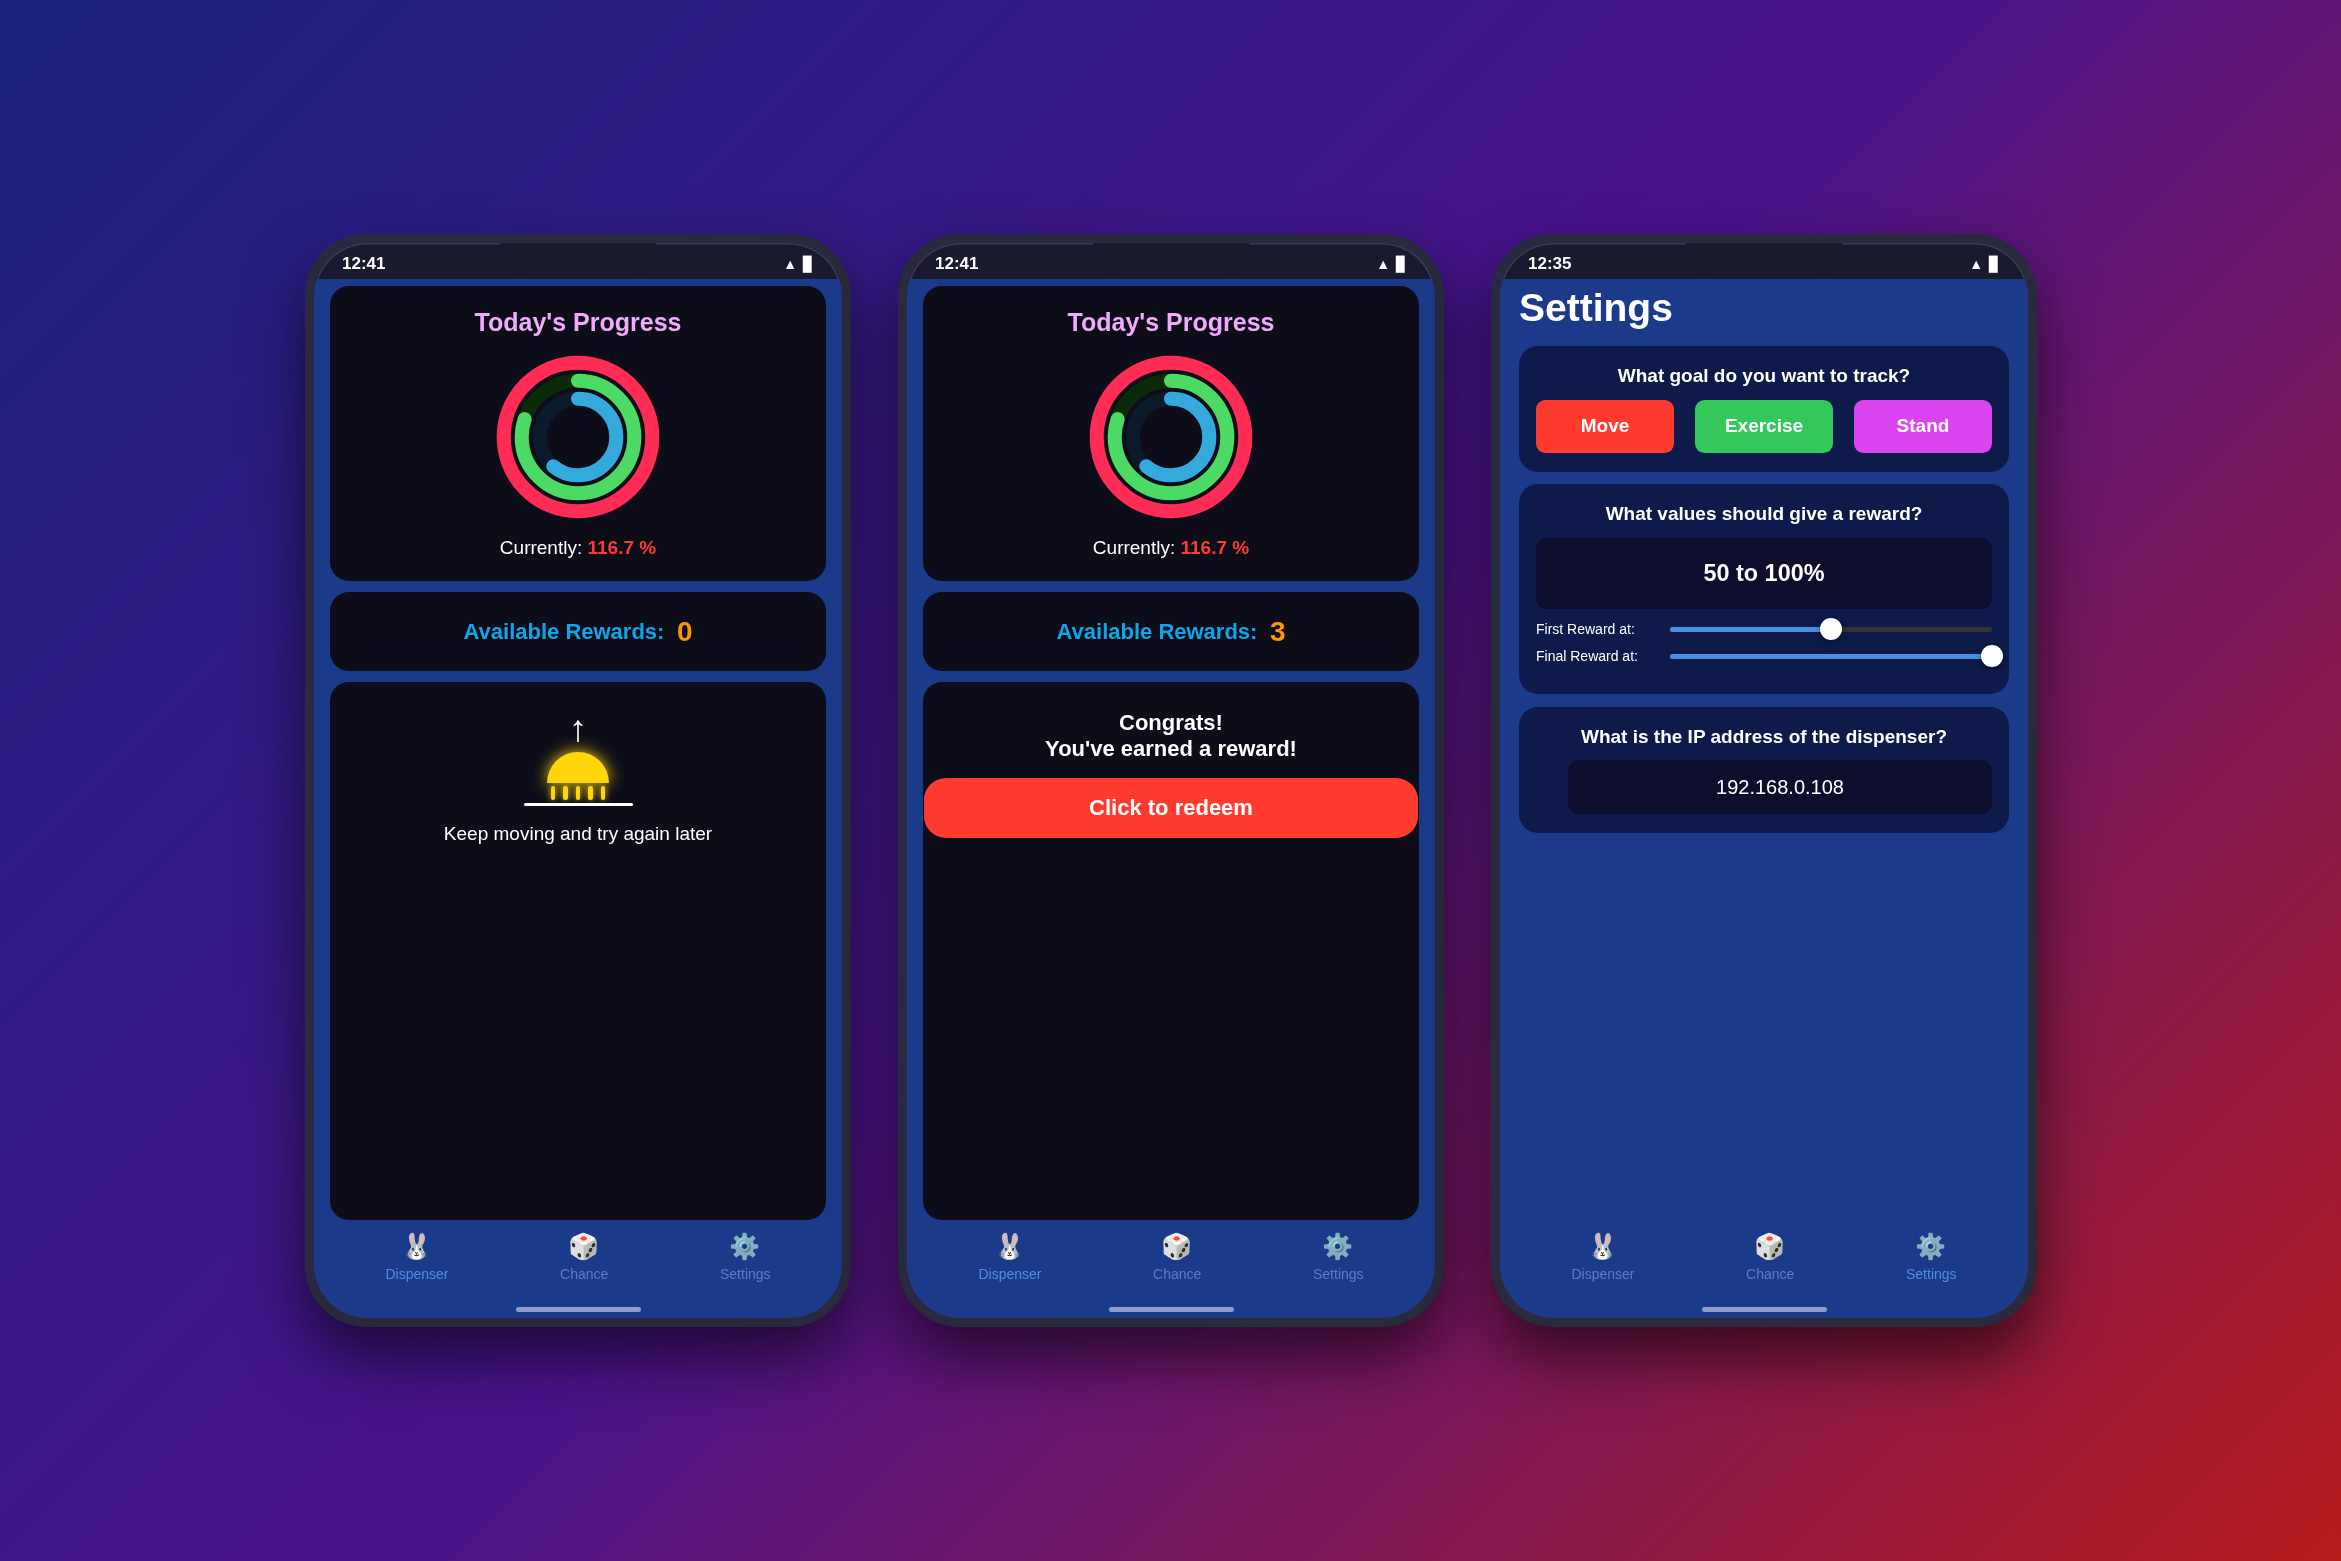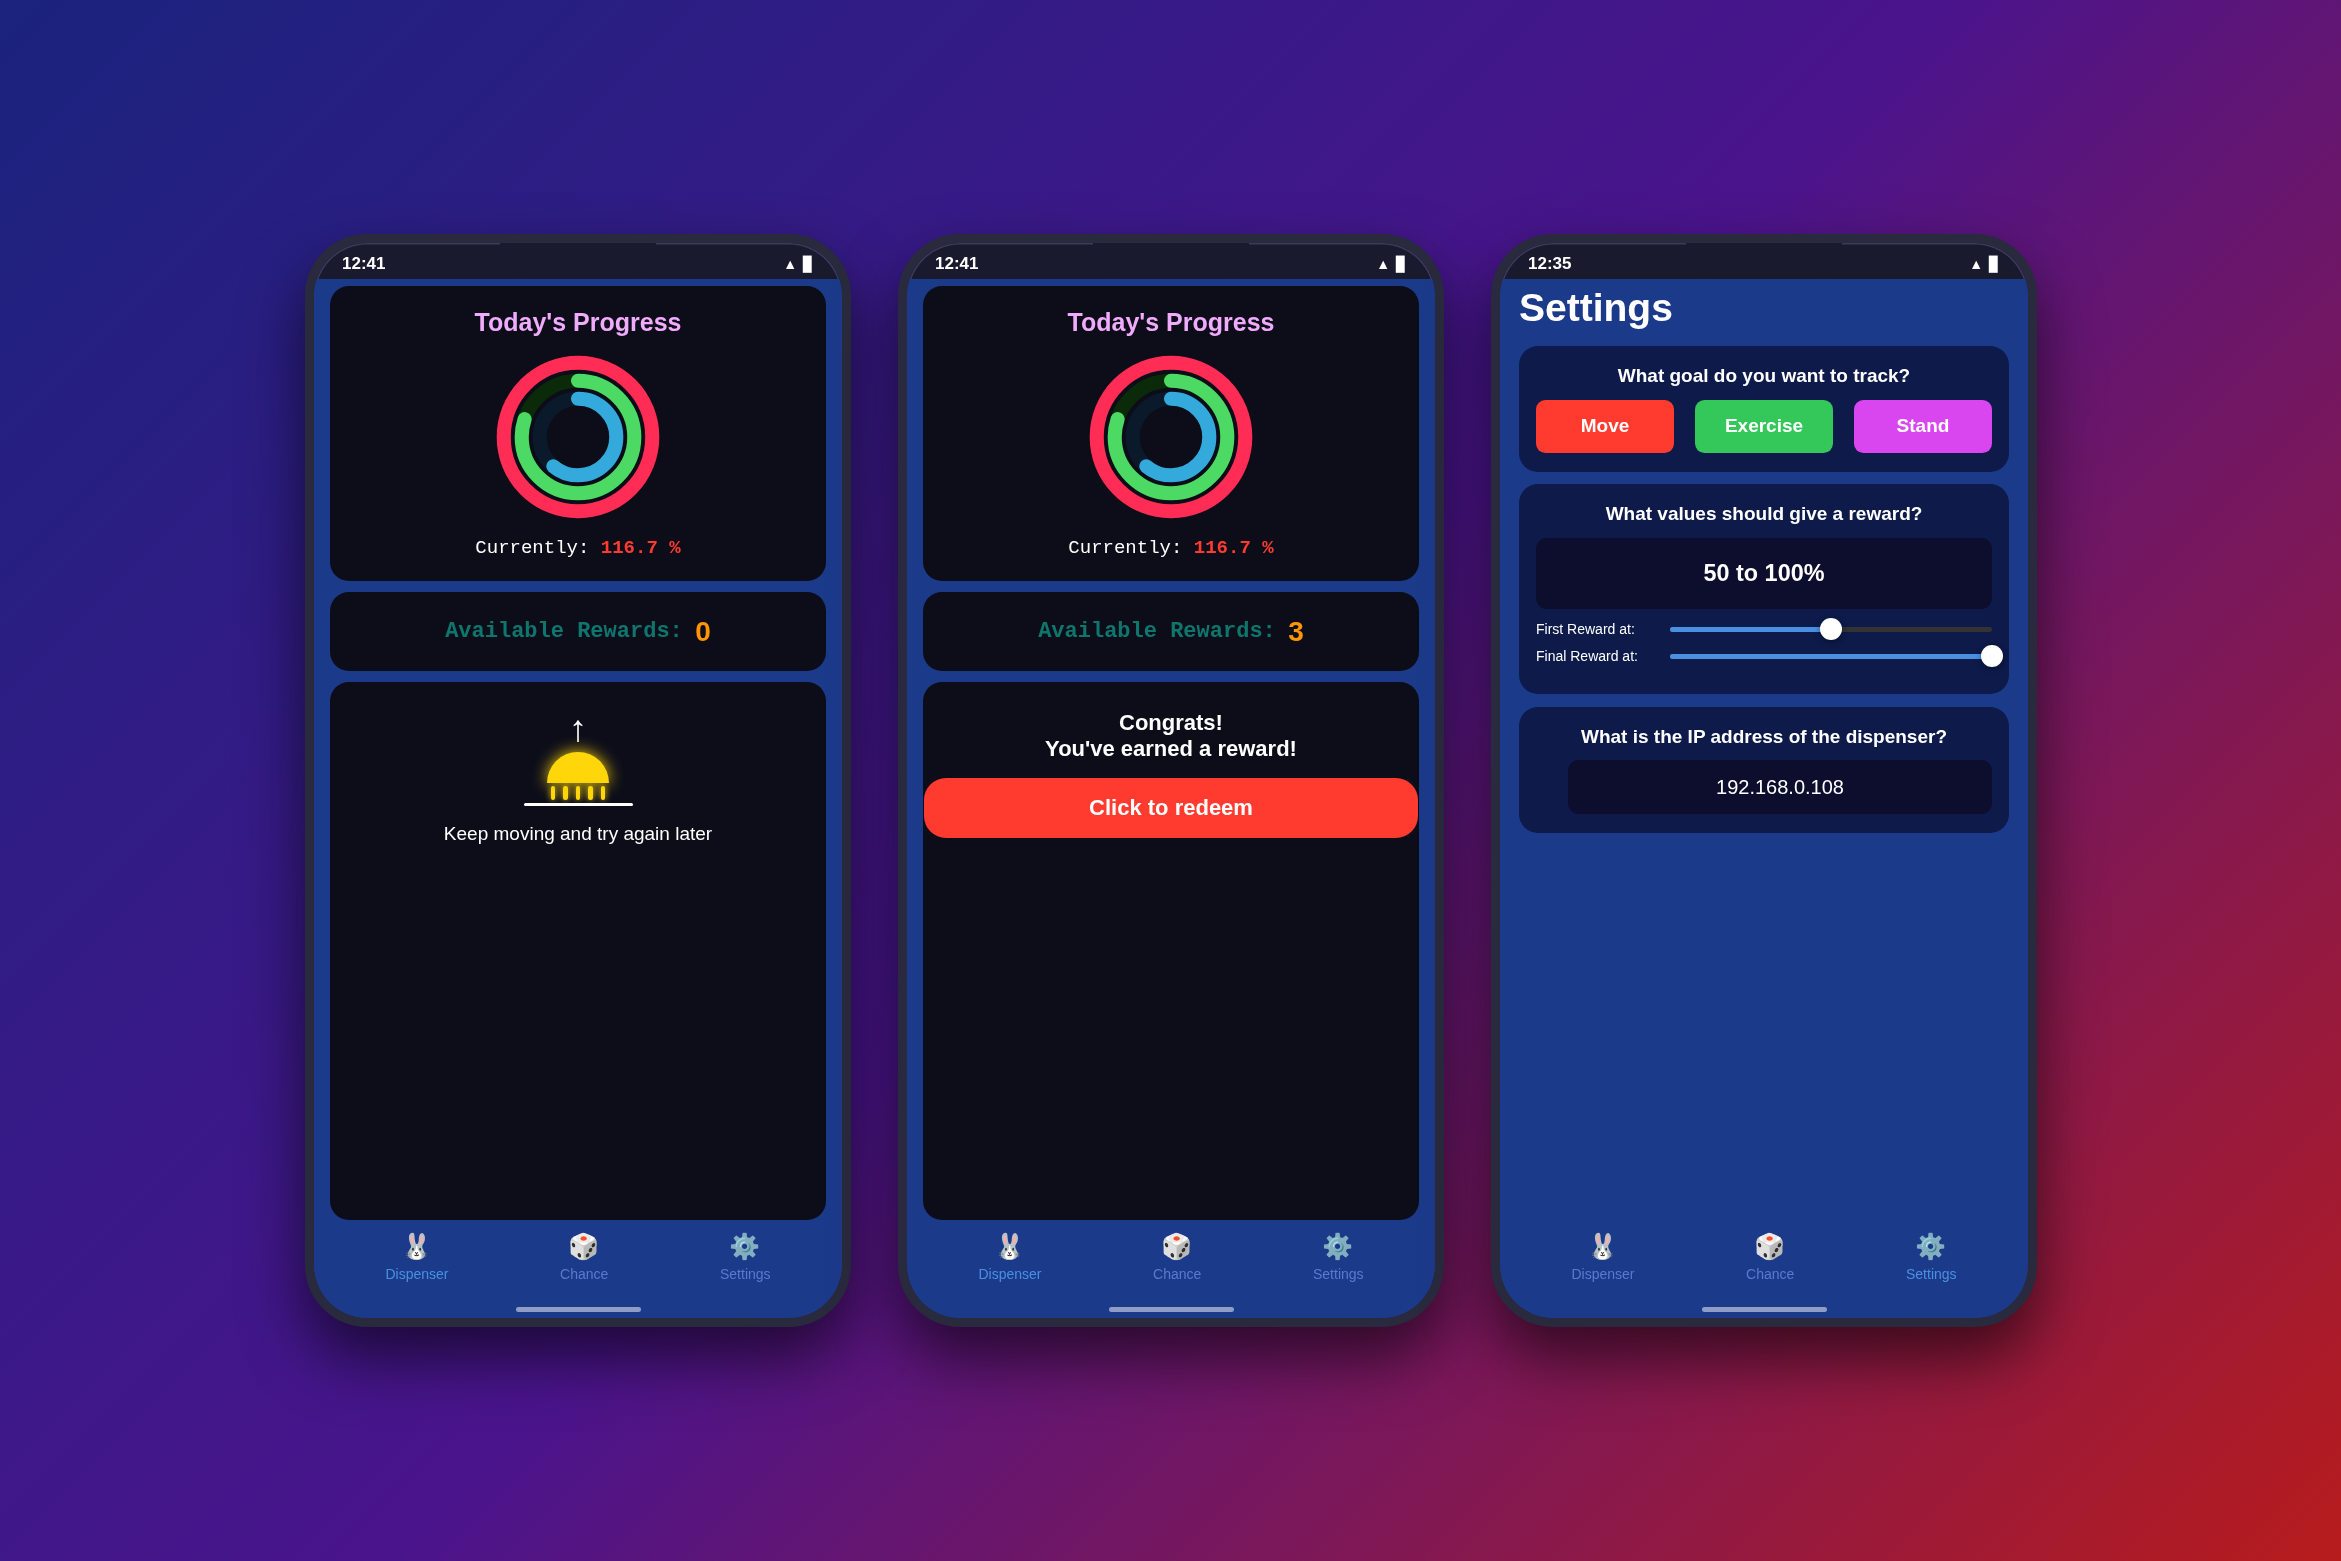--- a/index.html
+++ b/index.html
@@ -97,44 +97,42 @@
     .ring-svg {
       position: absolute;
       top: 0;
       left: 0;
     }
 
     .currently-text {
       color: white;
       font-size: 19px;
       text-align: center;
-      font-family: Liberation Mono, monospace;
     }
 
     .currently-value {
       color: #ff3b30;
       font-weight: 600;
     }
 
     
     .rewards-card {
       background: #0d0d1a;
       border-radius: 19px;
       padding: 23.4px 19px;
       display: flex;
       align-items: center;
       justify-content: center;
       gap: 12.5px;
     }
 
     .rewards-label {
-      color: #0f766e;
+      color: #0ea5e9;
       font-size: 22px;
       font-weight: 700;
-      font-family: Liberation Mono, monospace;
     }
 
     .rewards-value-zero {
       color: #ff9500;
       font-size: 28px;
       font-weight: 700;
     }
 
     .rewards-value-three {
       color: #ff9500;

